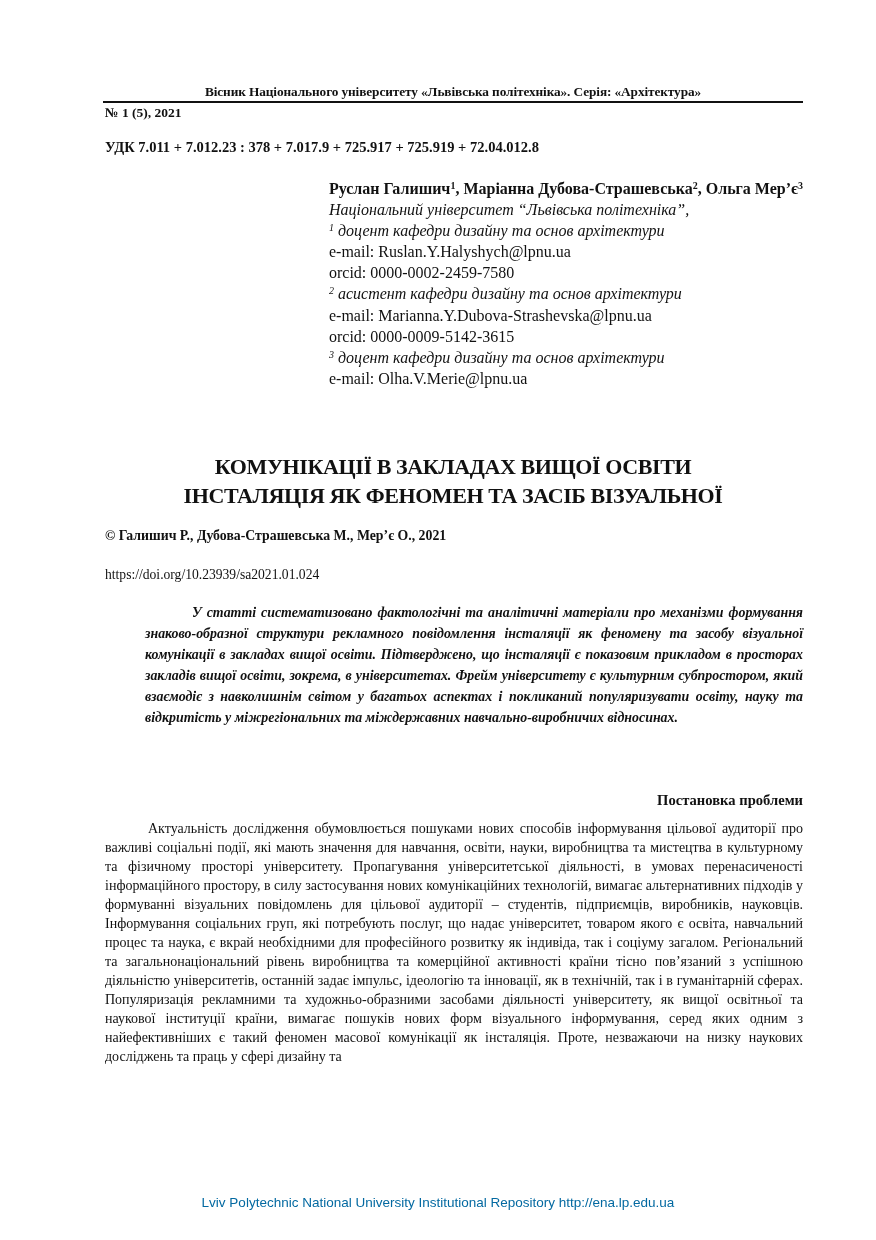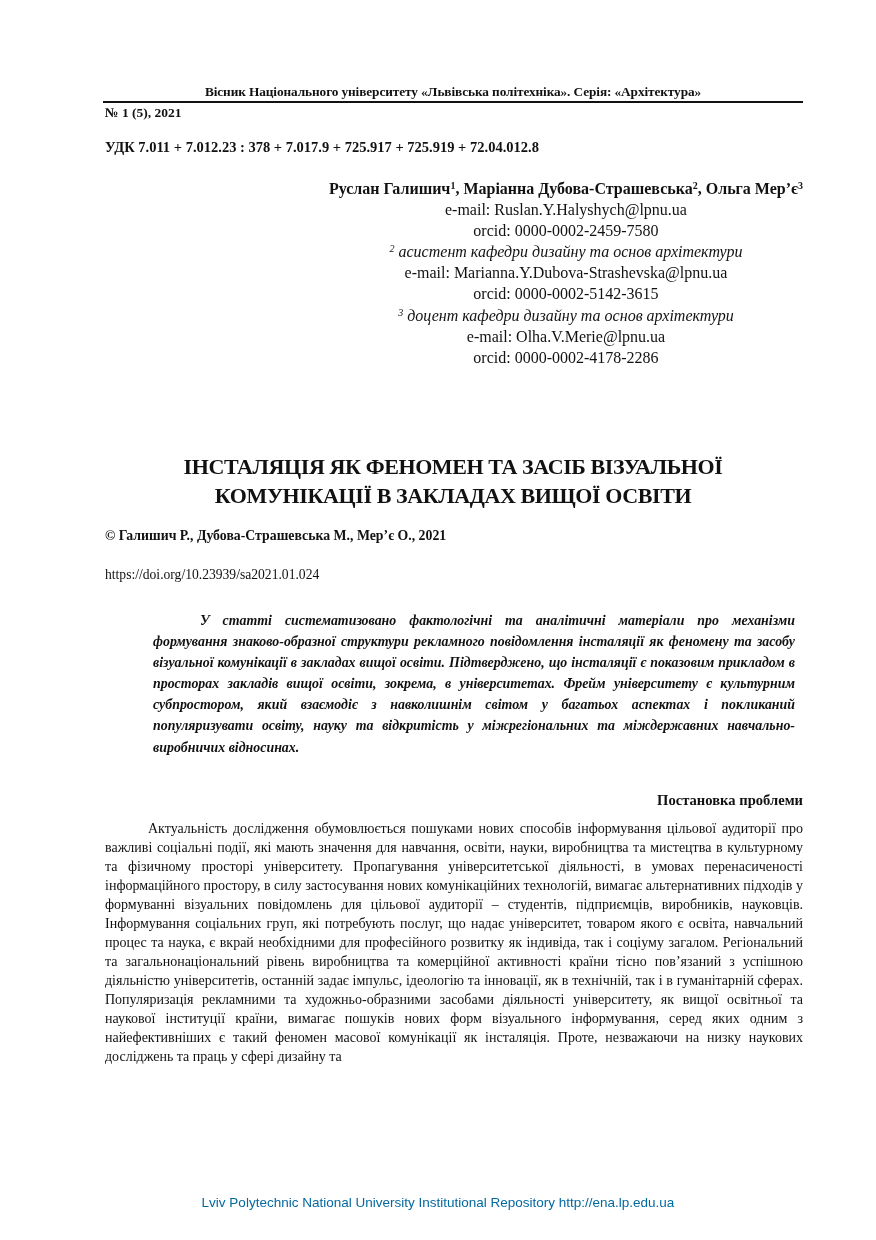--- a/index.html
+++ b/index.html
@@ -4,31 +4,31 @@
   <style>
     html, body { margin: 0; padding: 0; background: #ffffff; }
     body { width: 876px; height: 1240px; position: relative; overflow: hidden;
       font-family: "Liberation Serif", serif; color: #111; }
     .page { position: absolute; left: 0; top: 0; width: 876px; height: 1088px; }
     .journal-header { position: absolute; left: 103px; top: 84px; width: 700px;
       text-align: center; font-weight: bold; font-size: 13.3px; letter-spacing: -0.1px; }
     .header-rule { position: absolute; left: 103px; top: 101px; width: 700px; height: 2px; background: #111; }
     .issue { position: absolute; left: 105px; top: 105px; font-weight: bold; font-size: 13.5px; }
     .udc { position: absolute; left: 105px; top: 139px; font-weight: bold; font-size: 14.5px; }
-    .authors-block { position: absolute; right: 73px; top: 178px; text-align: center; font-size: 16px; line-height: 21.1px; }
+    .authors-block { position: absolute; right: 73px; top: 178px; text-align: left; font-size: 16px; line-height: 21.1px; }
     .authors { font-weight: bold; font-size: 16px; }
     .authors sup, .affil sup { font-size: 10px; vertical-align: 5px; line-height: 0; }
     .it { font-style: italic; }
     .title { position: absolute; left: 103px; top: 452px; width: 700px; text-align: center;
       font-weight: bold; font-size: 22px; line-height: 29px; letter-spacing: -0.4px; }
     .copyright { position: absolute; left: 105px; top: 528px; font-weight: bold; font-size: 13.8px; }
     .doi { position: absolute; left: 105px; top: 567px; font-size: 13.6px; }
     .abstract { position: absolute; left: 145px; top: 602px; width: 658px; font-style: italic; font-weight: bold;
       font-size: 13.9px; line-height: 21.1px; text-align: justify; }
-    .abstract p { margin: 8px; text-indent: 47px; text-align-last: left; }
+    .abstract p { margin: 0; text-indent: 47px; text-align-last: left; }
     .section-head { position: absolute; left: 103px; top: 792px; width: 700px; text-align: right; font-weight: bold; font-size: 14.6px; }
     .body-text { position: absolute; left: 105px; top: 819px; width: 698px; font-size: 14px; line-height: 19px; text-align: justify; }
     .body-text p { margin: 0; text-indent: 43px; }
     .footer { position: absolute; left: 0; top: 1195px; width: 876px; text-align: center;
       font-family: "Liberation Sans", sans-serif; font-size: 13.5px; color: #0369a1; }
     .line { display: block; }
     a.email, a.orcid-link, a.doi-link { color: inherit; text-decoration: none; }
   </style>
 </head>
 <body>
@@ -38,36 +38,37 @@
   <div class="journal-header">Вісник Національного університету «Львівська політехніка». Серія: «Архітектура»</div>
   <div class="header-rule"></div>
   <div class="issue">№ 1 (5), 2021</div>
 
   <div class="udc">УДК 7.011 + 7.012.23 : 378 + 7.017.9 + 725.917 + 725.919 + 72.04.012.8</div>
 
   <div class="authors-block">
     <div class="authors">
       <span>Руслан Галишич</span><sup>1</sup><span>, </span><span>Маріанна Дубова-Страшевська</span><sup>2</sup><span>, </span><span>Ольга Мер’є</span><sup>3</sup>
     </div>
+    <div class="it affil">Національний університет “Львівська політехніка”,</div>
 
+    <div class="it affil"><sup>1</sup><span> доцент кафедри дизайну та основ архітектури</span></div>
     <div><a class="email">e-mail: Ruslan.Y.Halyshych@lpnu.ua</a></div>
     <div><a class="orcid-link">orcid: 0000-0002-2459-7580</a></div>
 
     <div class="it affil"><sup>2</sup><span> асистент кафедри дизайну та основ архітектури</span></div>
     <div><a class="email">e-mail: Marianna.Y.Dubova-Strashevska@lpnu.ua</a></div>
-    <div><a class="orcid-link">orcid: 0000-0002-5142-3615</a></div>
+    <div><a class="orcid-link">orcid: 0000-0009-5142-3615</a></div>
 
     <div class="it affil"><sup>3</sup><span> доцент кафедри дизайну та основ архітектури</span></div>
     <div><a class="email">e-mail: Olha.V.Merie@lpnu.ua</a></div>
-    <div><a class="orcid-link">orcid: 0000-0002-4178-2286</a></div>
   </div>
 
   <div class="title">
+    <span class="line">КОМУНІКАЦІЇ В ЗАКЛАДАХ ВИЩОЇ ОСВІТИ</span>
     <span class="line">ІНСТАЛЯЦІЯ ЯК ФЕНОМЕН ТА ЗАСІБ ВІЗУАЛЬНОЇ</span>
-    <span class="line">КОМУНІКАЦІЇ В ЗАКЛАДАХ ВИЩОЇ ОСВІТИ</span>
   </div>
 
   <div class="copyright">© Галишич Р., Дубова-Страшевська М., Мер’є О., 2021</div>
 
   <div class="doi"><a class="doi-link">https://doi.org/10.23939/sa2021.01.024</a></div>
 
   <div class="abstract">
     <p>У статті систематизовано фактологічні та аналітичні матеріали про механізми формування знаково-образної структури рекламного повідомлення інсталяції як феномену та засобу візуальної комунікації в закладах вищої освіти. Підтверджено, що інсталяції є показовим прикладом в просторах закладів вищої освіти, зокрема, в університетах. Фрейм університету є культурним субпростором, який взаємодіє з навколишнім світом у багатьох аспектах і покликаний популяризувати освіту, науку та відкритість у міжрегіональних та міждержавних навчально-виробничих відносинах.</p>
   </div>
 

